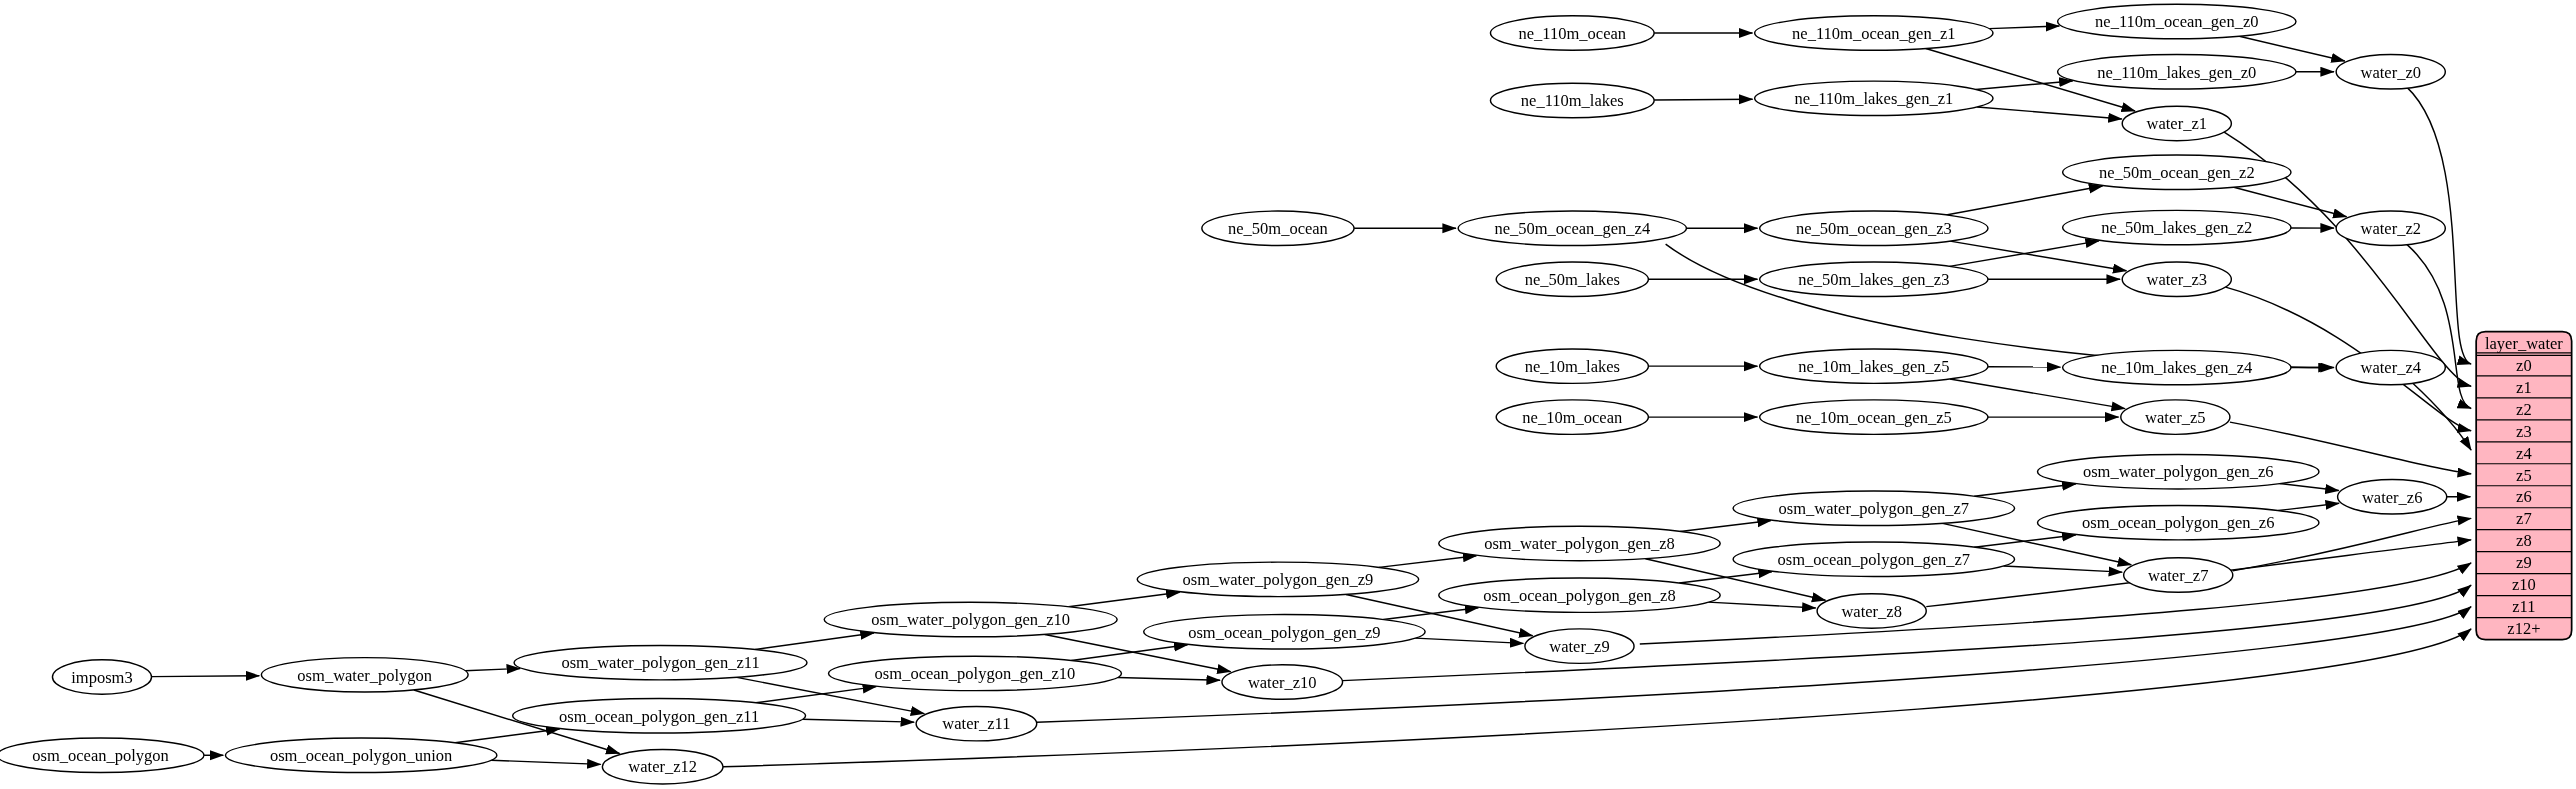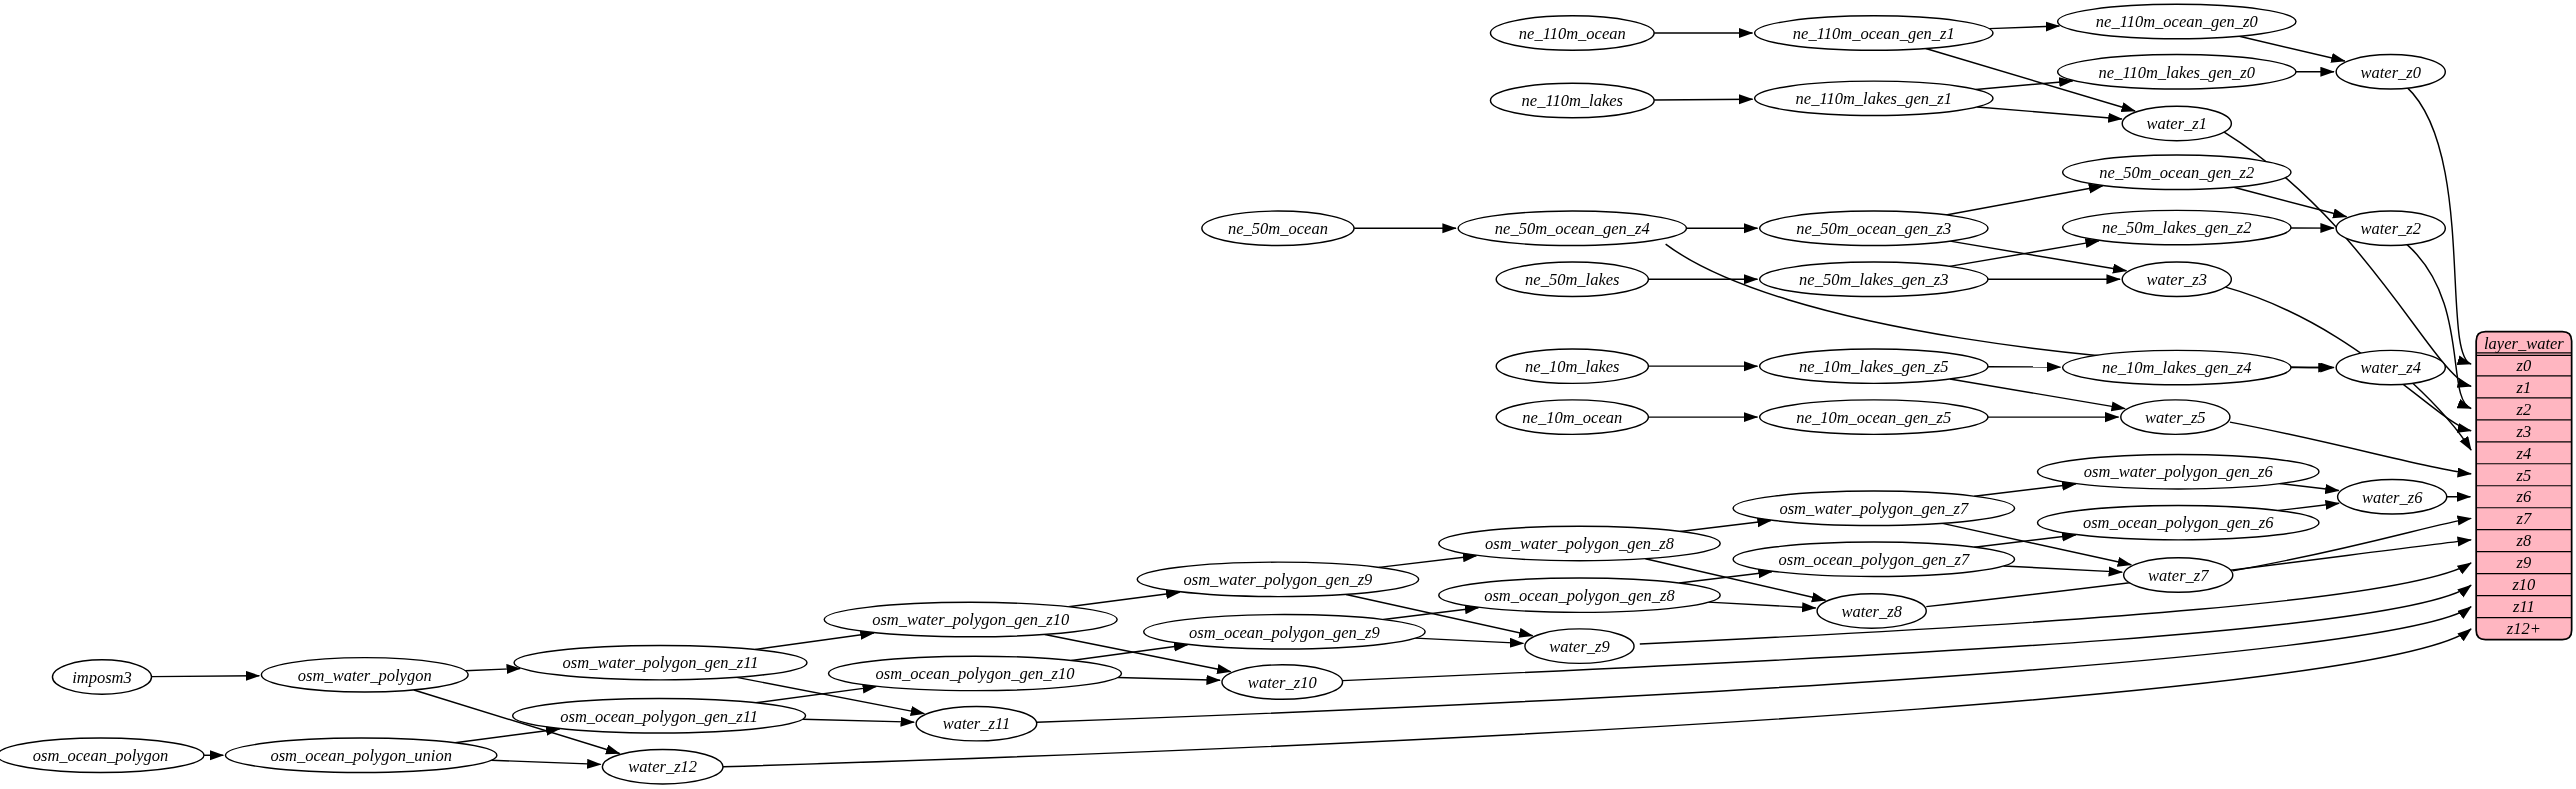--- a/index.html
+++ b/index.html
@@ -3,21 +3,20 @@
 <meta charset="utf-8">
 <style>
   html, body { margin: 0; padding: 0; background: #ffffff; }
   #canvas {
     position: relative;
     width: 2576px;
     height: 789px;
     background: #ffffff;
     overflow: hidden;
     font-family: "Liberation Serif", "DejaVu Serif", serif;
-    font-style: italic;
   }
   svg { position: absolute; left: 0; top: 0; }
   .node-ellipse { fill: #ffffff; stroke: #000000; stroke-width: 2; }
   .node-label {
     font-family: "Liberation Serif", "DejaVu Serif", serif;
     font-size: 23px;
     fill: #000000;
     text-anchor: middle;
   }
   .edge-path { fill: none; stroke: #000000; stroke-width: 2; }

